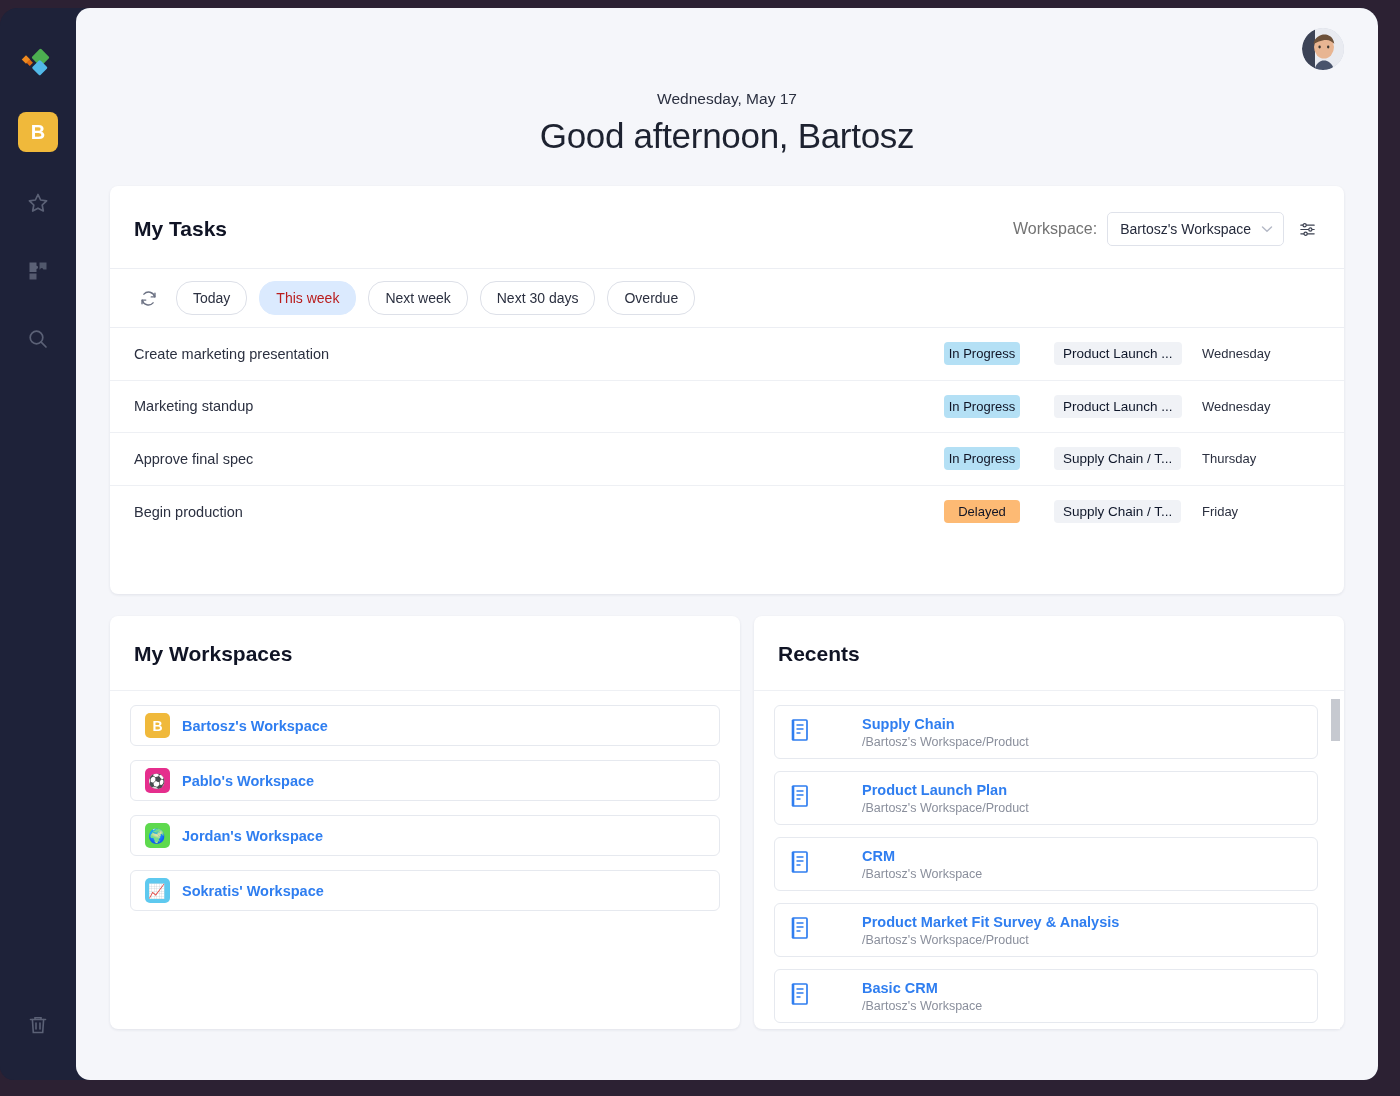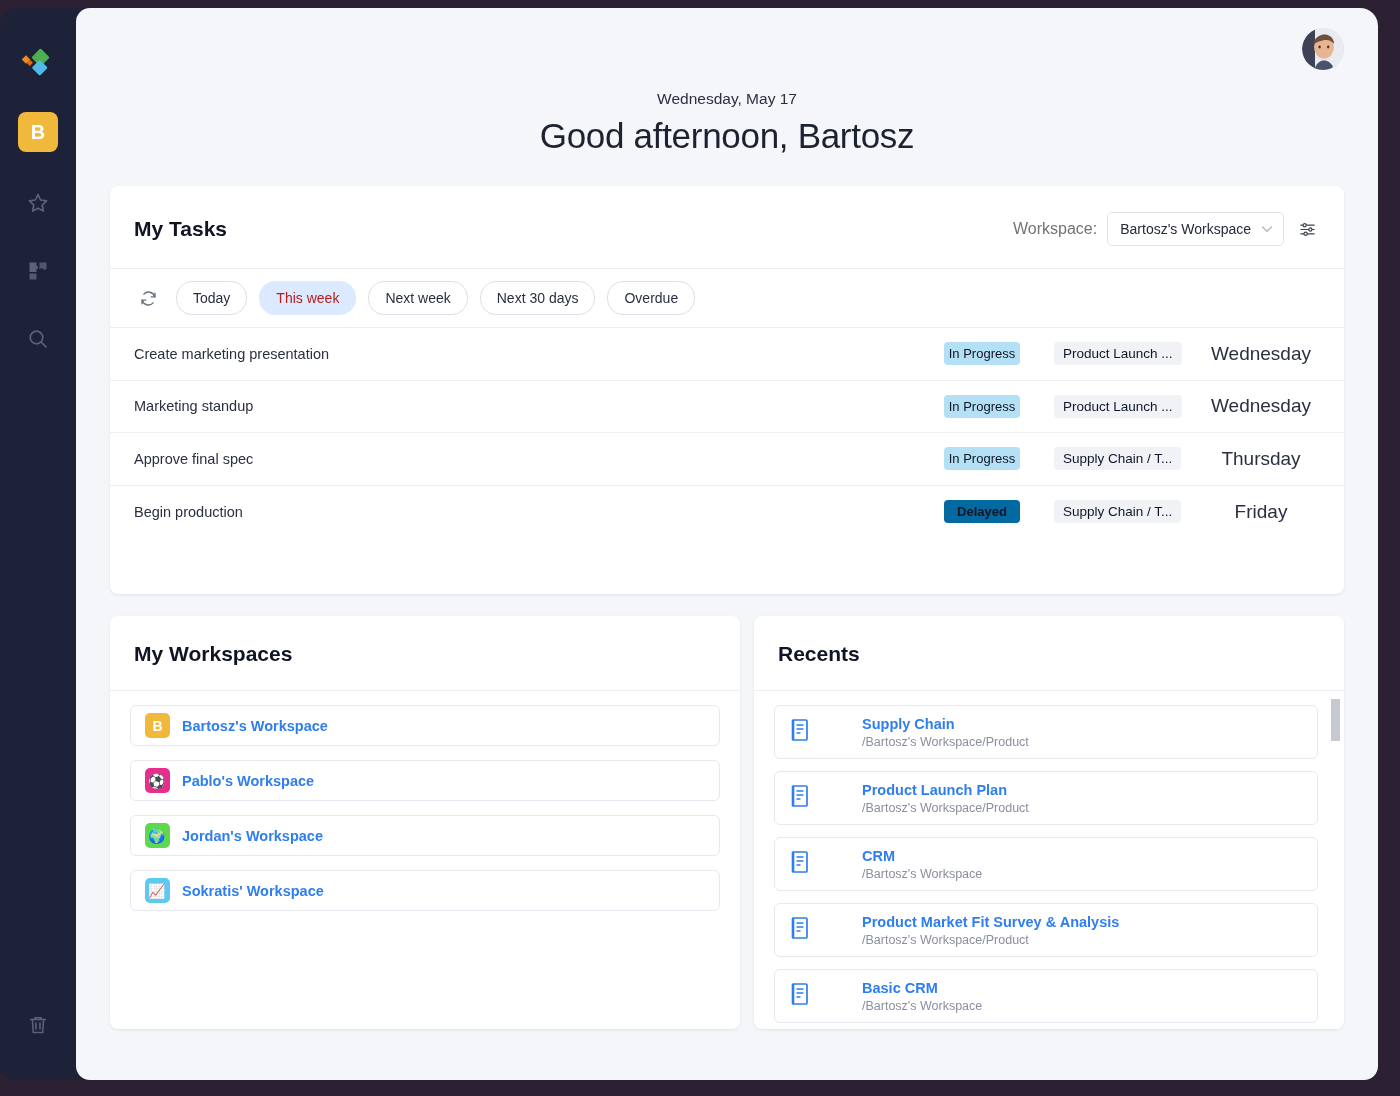--- a/index.html
+++ b/index.html
@@ -202,38 +202,38 @@
   .badge {
     width: 76px;
     text-align: center;
     font-size: 13px;
     padding: 4px 0;
     border-radius: 4px;
     font-weight: 400;
     color: #101425;
   }
   .badge.inprogress { background: #b4e0f5; }
-  .badge.delayed    { background: #0369a1; font-weight: bold; }
+  .badge.delayed    { background: #fdba74; }
   .badge-cell { width: 132px; display: flex; justify-content: center; }
   .loc-cell { width: 154px; display: flex; justify-content: flex-start; padding-left: 6px;}
   .loc {
     background: #f0f2f6;
     color: #0f172a;
     font-size: 13.5px;
     border-radius: 4px;
     padding: 4px 9px;
     max-width: 134px;
     overflow: hidden;
     white-space: nowrap;
     text-overflow: ellipsis;
   }
   .day-cell {
     width: 118px;
-    text-align: center;
-    font-size: 19px;
+    text-align: left;
+    font-size: 13px;
     color: #2b3040;
   }
   .task-filler { height: 56px; }
 
   
   .bottom {
     display: flex;
     gap: 14px;
     margin-top: 22px;
   }

